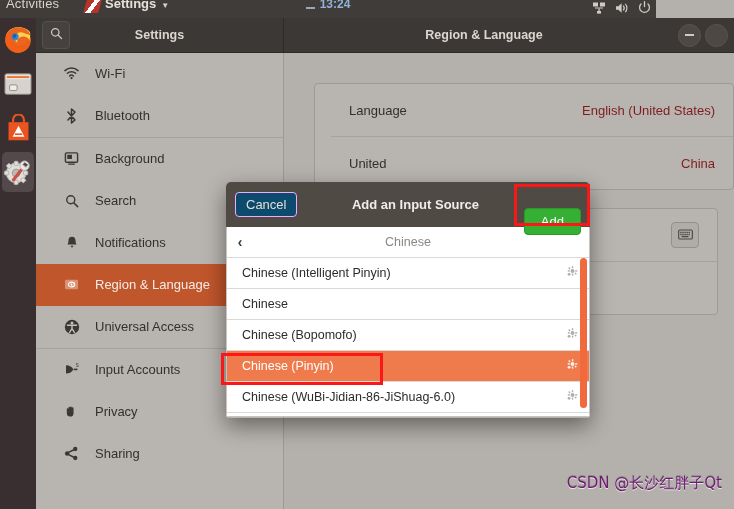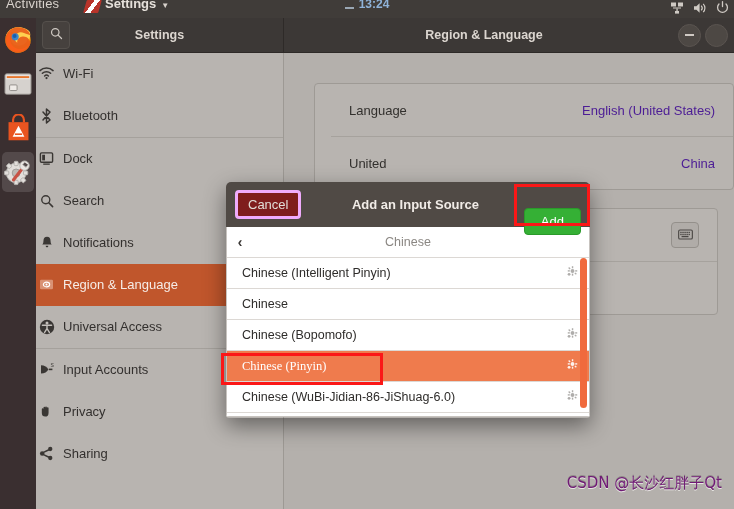--- a/index.html
+++ b/index.html
@@ -16,21 +16,21 @@
     width: 734px;
     height: 509px;
     overflow: hidden;
     background: #b4b0ac;
   }
 
   
   .topbar {
     position: absolute;
     left: 0; top: 0;
-    width: 734px;
+    width: 656px;
     height: 18px;
     background: #403c39;
     z-index: 60;
   }
   .topbar-activities {
     position: absolute;
     left: 6px;
     top: -4px;
     font-size: 13px;
     color: #d8d2cc;
@@ -213,22 +213,22 @@
   .sidebar {
     width: 247px;
     background: #b8b4b0;
     border-right: 1px solid #9d9994;
     overflow: hidden;
   }
   .side-item {
     height: 41px;
     display: flex;
     align-items: center;
-    padding-left: 2px;
-    gap: 8px;
+    padding-left: 27px;
+    gap: 15px;
     font-size: 13px;
     color: #33302e;
     border-bottom: 1px solid transparent;
   }
   .side-item.selected {
     background: #c0562c;
     color: #f6ece7;
   }
   .side-icon {
     width: 17px;
@@ -265,21 +265,21 @@
     display: flex;
     align-items: center;
     padding: 0 18px;
     font-size: 13px;
     color: #32302d;
     border-bottom: 1px solid #a6a29d;
   }
   .prow:last-child { border-bottom: none; }
   .prow .pval {
     margin-left: auto;
-    color: #4c1d95;
+    color: #7f1d1d;
   }
   .panel2 {
     margin-top: 18px;
     background: #b8b4b0;
     border: 1px solid #9e9a95;
     border-radius: 4px;
     overflow: hidden;
     width: 100%;
   }
   .kbd-btn {
@@ -318,22 +318,22 @@
   }
   .dlg-header {
     height: 45px;
     background: #504a45;
     display: flex;
     align-items: center;
     padding: 0 9px;
     position: relative;
   }
   .dlg-cancel {
-    background: #7f1d1d;
-    border: 3px solid #f0abfc;
+    background: #0c4a6e;
+    border: 1px solid #f0abfc;
     border-radius: 4px;
     color: #e2ddd7;
     font-size: 13px;
     padding: 5px 10px;
     line-height: 1;
   }
   .dlg-title {
     position: absolute;
     left: 0; right: 0;
     text-align: center;
@@ -401,21 +401,20 @@
     padding: 0 10px 0 15px;
     font-size: 12.5px;
     color: #2e2c2a;
     border-bottom: 1px solid #dcd8d4;
     background: #ffffff;
   }
   .dlg-row:last-child { border-bottom: none; }
   .dlg-row.sel {
     background: #ef7b4d;
     color: #ffffff;
-    font-family: Liberation Serif, serif;
   }
   .dlg-row .gear {
     margin-left: auto;
     opacity: .55;
   }
   .dlg-row.sel .gear { opacity: .9; }
   .dlg-scroll {
     position: absolute;
     right: 2px; top: 31px;
     width: 7px;
@@ -485,31 +484,31 @@
           <span class="side-icon">
             <svg width="11" height="16" viewBox="0 0 11 16">
               <path d="M2 4 L9 12 L5.5 15 L5.5 1 L9 4 L2 12" fill="none" stroke="#3a3734" stroke-width="1.5" stroke-linejoin="round" stroke-linecap="round"></path>
             </svg>
           </span>
           <span>Bluetooth</span>
         </div>
 
         <div class="side-group-sep"></div>
 
-
         <div class="side-item">
           <span class="side-icon">
             <svg width="15" height="15" viewBox="0 0 16 16">
               <rect x="1.5" y="2" width="13" height="10" rx="1.2" fill="none" stroke="#3a3734" stroke-width="1.5"></rect>
-              <rect x="3.4" y="4" width="3" height="6" fill="#3a3734"></rect>
+              <rect x="3.5" y="4" width="5" height="4.5" fill="#3a3734"></rect>
               <line x1="4.5" y1="14" x2="11.5" y2="14" stroke="#3a3734" stroke-width="1.4"></line>
             </svg>
           </span>
-          <span>Dock</span>
-        </div>
+          <span>Background</span>
+        </div>
+
 
         <div class="side-item">
           <span class="side-icon">
             <svg width="14" height="14" viewBox="0 0 16 16">
               <circle cx="6.6" cy="6.6" r="4.6" fill="none" stroke="#3a3734" stroke-width="1.6"></circle>
               <line x1="10" y1="10" x2="14.4" y2="14.4" stroke="#3a3734" stroke-width="1.8" stroke-linecap="round"></line>
             </svg>
           </span>
           <span>Search</span>
         </div>

